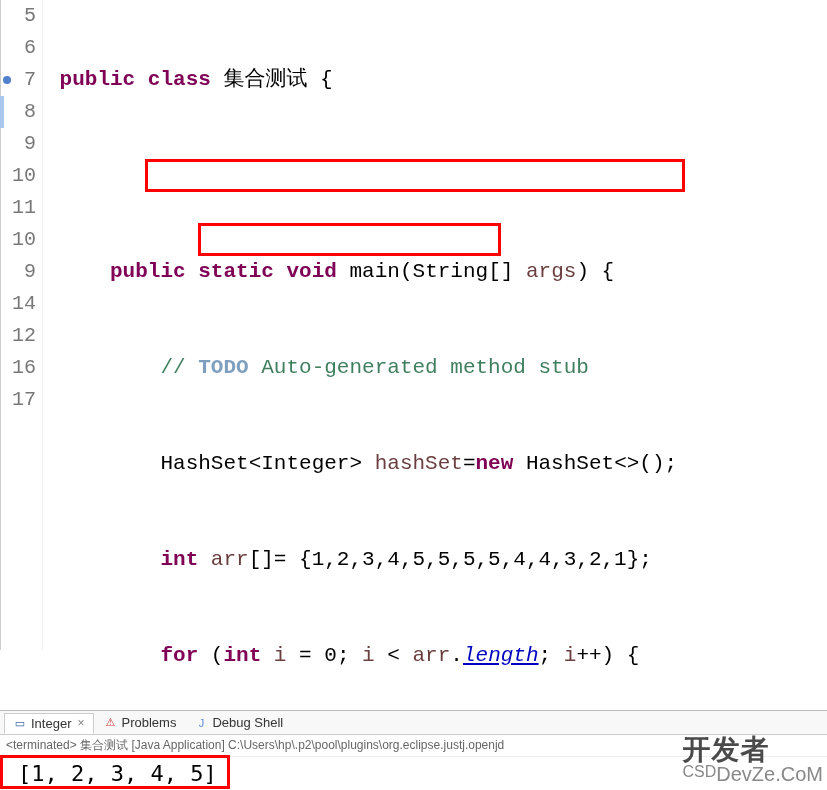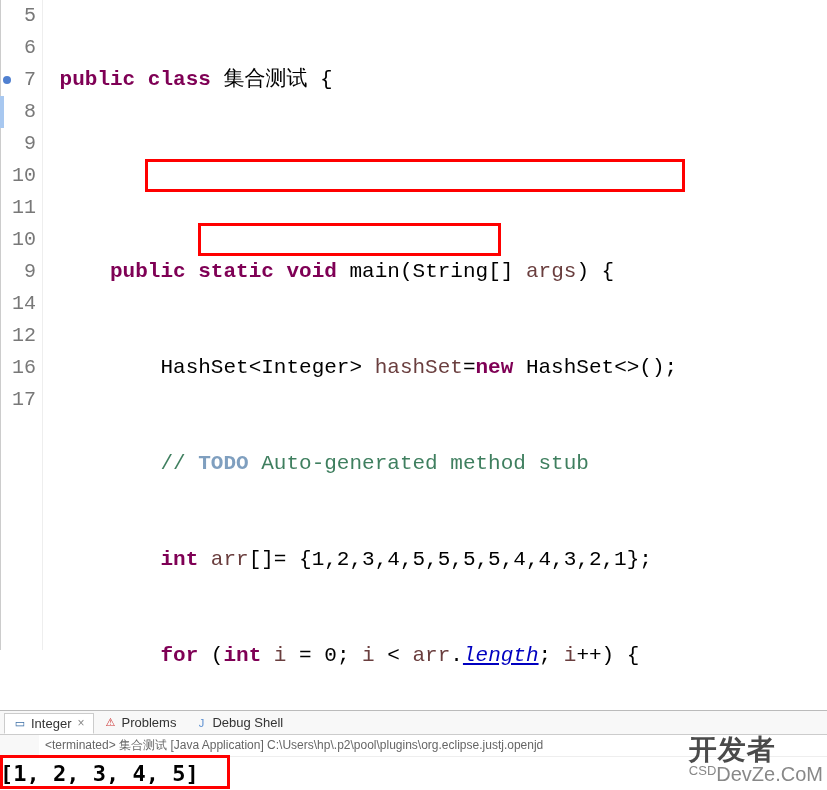--- a/index.html
+++ b/index.html
@@ -18,22 +18,22 @@
   .mtd { color: #000; }
   .var { color: #6a3e3e; text-align: center; }
   .type { color: #000; }
   .redbox { border: 3px solid #ff0000; position: absolute; pointer-events: none; }
   .bottom-panel { position: absolute; bottom: 0; left: 0; right: 0; border-top: 1px solid #bbb; background: #f8f8f8; font-family: Segoe UI, Tahoma, sans-serif; font-size: 13px; }
   .tabs { display: flex; align-items: center; height: 24px; border-bottom: 1px solid #ccc; padding-left: 4px; gap: 2px; }
   .tab { display: flex; align-items: center; gap: 4px; padding: 2px 8px; color: #333; }
   .tab.active { background: #fff; border: 1px solid #ccc; border-bottom: 1px solid #fff; margin-bottom: -1px; }
   .tab .icon { width: 14px; height: 14px; display: inline-flex; align-items: center; justify-content: center; font-size: 11px; }
   .tab .close { color: #888; font-size: 12px; margin-left: 2px; cursor: pointer; }
-  .term-info { color: #666; font-size: 12px; padding: 2px 6px; background: #fff; border-bottom: 1px solid #eee; white-space: nowrap; overflow: hidden; margin-left: 39px; }
-  .console-out { font-family: Consolas, monospace; font-size: 22px; font-weight: bold; padding: 4px 0; background: #fff; color: #000; position: relative; }
+  .term-info { color: #666; font-size: 12px; padding: 2px 6px; background: #fff; border-bottom: 1px solid #eee; white-space: nowrap; overflow: hidden; }
+  .console-out { font-family: Consolas, monospace; font-size: 22px; font-weight: normal; padding: 4px 18px; background: #fff; color: #000; position: relative; }
   .watermark { position: absolute; right: 4px; bottom: 4px; font-family: Arial, sans-serif; color: #888; pointer-events: none; margin-left: 29px; }
   .wm-top { font-size: 28px; font-weight: bold; color: #4a4a4a; letter-spacing: 1px; }
   .wm-bot { font-size: 20px; color: #888; margin-top: -6px; text-align: right; }
 </style>
 </head>
 <body>
 
 <div class="editor">
   <div class="gutter">
     <div>5</div>
@@ -47,22 +47,22 @@
     <div>9</div>
     <div>14</div>
     <div>12</div>
     <div>16</div>
     <div>17</div>
   </div>
   <div class="code">
     <div class="line"> <span class="kw">public</span> <span class="kw">class</span> <span class="type">集合测试</span><span> {</span></div>
     <div class="line"> </div>
     <div class="line">     <span class="kw">public</span> <span class="kw">static</span> <span class="kw">void</span> <span class="mtd">main</span><span>(String[] </span><span class="var">args</span><span>) {</span></div>
+    <div class="line">         <span class="com"><span>// </span><span class="com-tag">TODO</span><span> Auto-generated method stub</span></span></div>
     <div class="line">         <span>HashSet&lt;Integer&gt; </span><span class="var">hashSet</span><span>=</span><span class="kw">new</span><span> HashSet&lt;&gt;();</span></div>
-    <div class="line">         <span class="com"><span>// </span><span class="com-tag">TODO</span><span> Auto-generated method stub</span></span></div>
     <div class="line">         <span class="kw">int</span> <span class="var">arr</span><span>[]= {1,2,3,4,5,5,5,5,4,4,3,2,1};</span></div>
     <div class="line">         <span class="kw">for</span><span> (</span><span class="kw">int</span><span class="var"> i </span><span>= 0; </span><span class="var">i</span><span> &lt; </span><span class="var">arr</span><span>.</span><span class="fld">length</span><span>; </span><span class="var">i</span><span>++) {</span></div>
     <div class="line">             <span class="var">hashSet</span><span>.</span><span class="mtd">add</span><span>(</span><span class="var">arr</span><span>[</span><span class="var">i</span><span>]);</span></div>
     
     
     
     
     
 
     <div class="redbox" style="left:102px; top:159px; width:540px; height:33px;"></div>
@@ -88,14 +88,14 @@
   </div>
   <div class="term-info">&lt;terminated&gt; 集合测试 [Java Application] C:\Users\hp\.p2\pool\plugins\org.eclipse.justj.openjd</div>
   <div class="console-out">
     <span>[1, 2, 3, 4, 5]</span>
     <div class="redbox" style="left:0px; top:-2px; width:230px; height:34px;"></div>
   </div>
 </div>
 
 <div class="watermark">
   <div class="wm-top">开发者</div>
-  <div class="wm-bot"><span style="font-size:13px;vertical-align:top">CSD</span><span>DevZe.CoM</span></div>
+  <div class="wm-bot"><span style="font-size:16px;vertical-align:top">CSD</span><span>DevZe.CoM</span></div>
 </div>
 
 </body></html>

